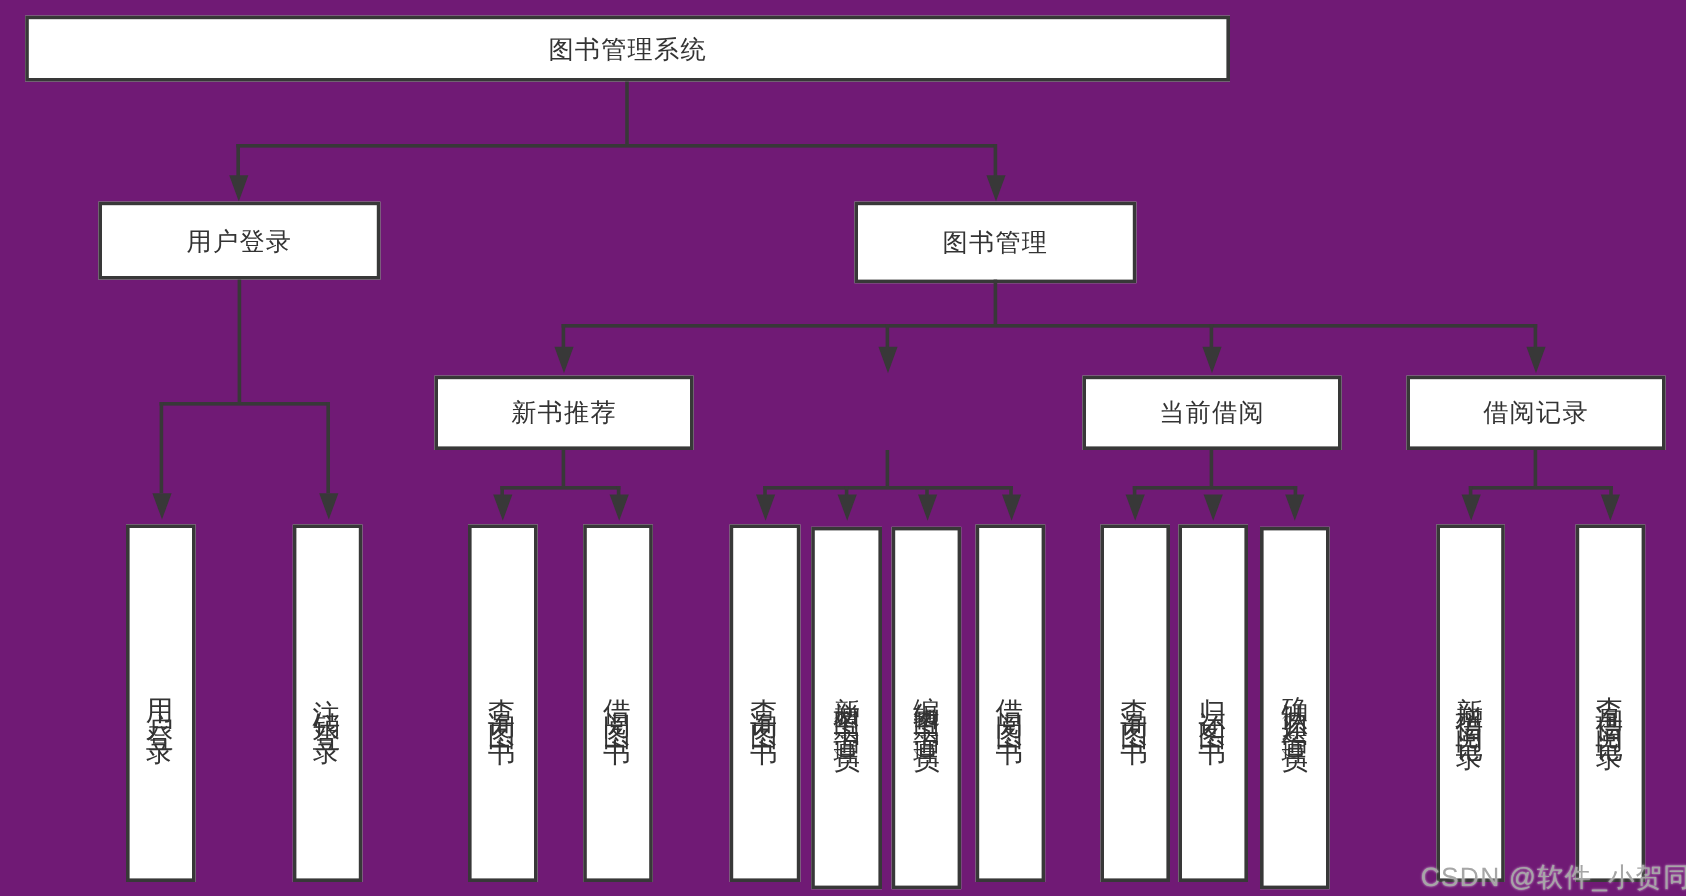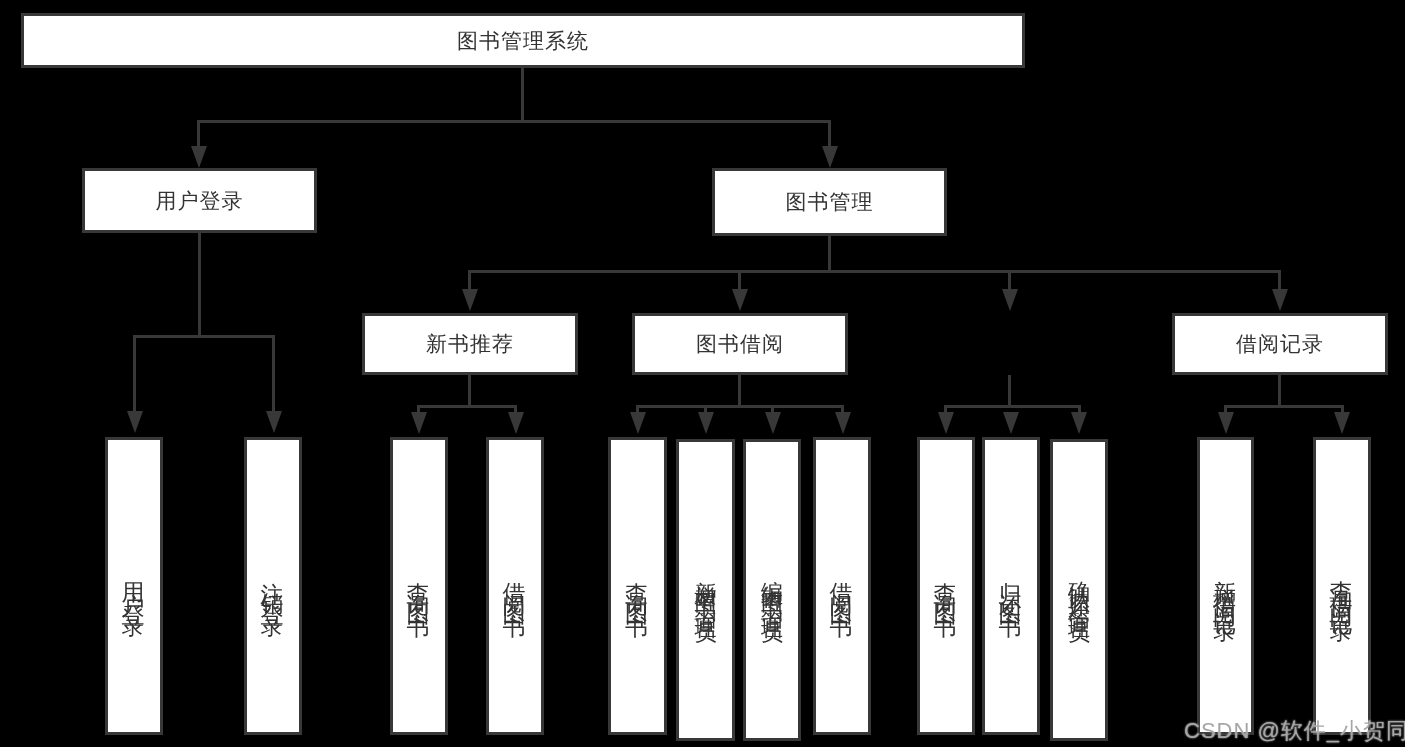--- a/index.html
+++ b/index.html
@@ -4,21 +4,21 @@
 <style>
   html, body {
     margin: 0;
     padding: 0;
     background: #ffffff;
   }
   .stage {
     position: relative;
     width: 1405px;
     height: 747px;
-    background: #000000;
+    background: #701a75;
     overflow: hidden;
     font-family: "Liberation Sans", "DejaVu Sans", sans-serif;
   }
   
   .node {
     position: absolute;
     box-sizing: border-box;
     border: 3px solid #383838;
     background: #ffffff;
     display: flex;
@@ -106,22 +106,22 @@
   <div class="vline" style="left:1008px; top:270px; height:20px;"></div>
   <div class="vline" style="left:1278px; top:270px; height:20px;"></div>
   <div class="arrow" style="left:462px; top:289px;"></div>
   <div class="arrow" style="left:732px; top:289px;"></div>
   <div class="arrow" style="left:1002px; top:289px;"></div>
   <div class="arrow" style="left:1272px; top:289px;"></div>
 
   <div class="node" style="left:362px; top:313px; width:216px; height:62px;">
     <span class="lbl">新书推荐</span>
   </div>
-  <div class="node" style="left:632px; top:313px; width:216px; height:62px;">
-    <span class="lbl">图书借阅</span>
+  <div class="node" style="left:902px; top:313px; width:216px; height:62px;">
+    <span class="lbl">当前借阅</span>
   </div>
   <div class="node" style="left:1172px; top:313px; width:216px; height:62px;">
     <span class="lbl">借阅记录</span>
   </div>
 
   <div class="vline" style="left:468px; top:375px; height:32px;"></div>
   <div class="hline" style="left:417px; top:405px; width:100px;"></div>
   <div class="vline" style="left:417px; top:405px; height:8px;"></div>
   <div class="vline" style="left:514px; top:405px; height:8px;"></div>
   <div class="arrow" style="left:411px; top:412px;"></div>

